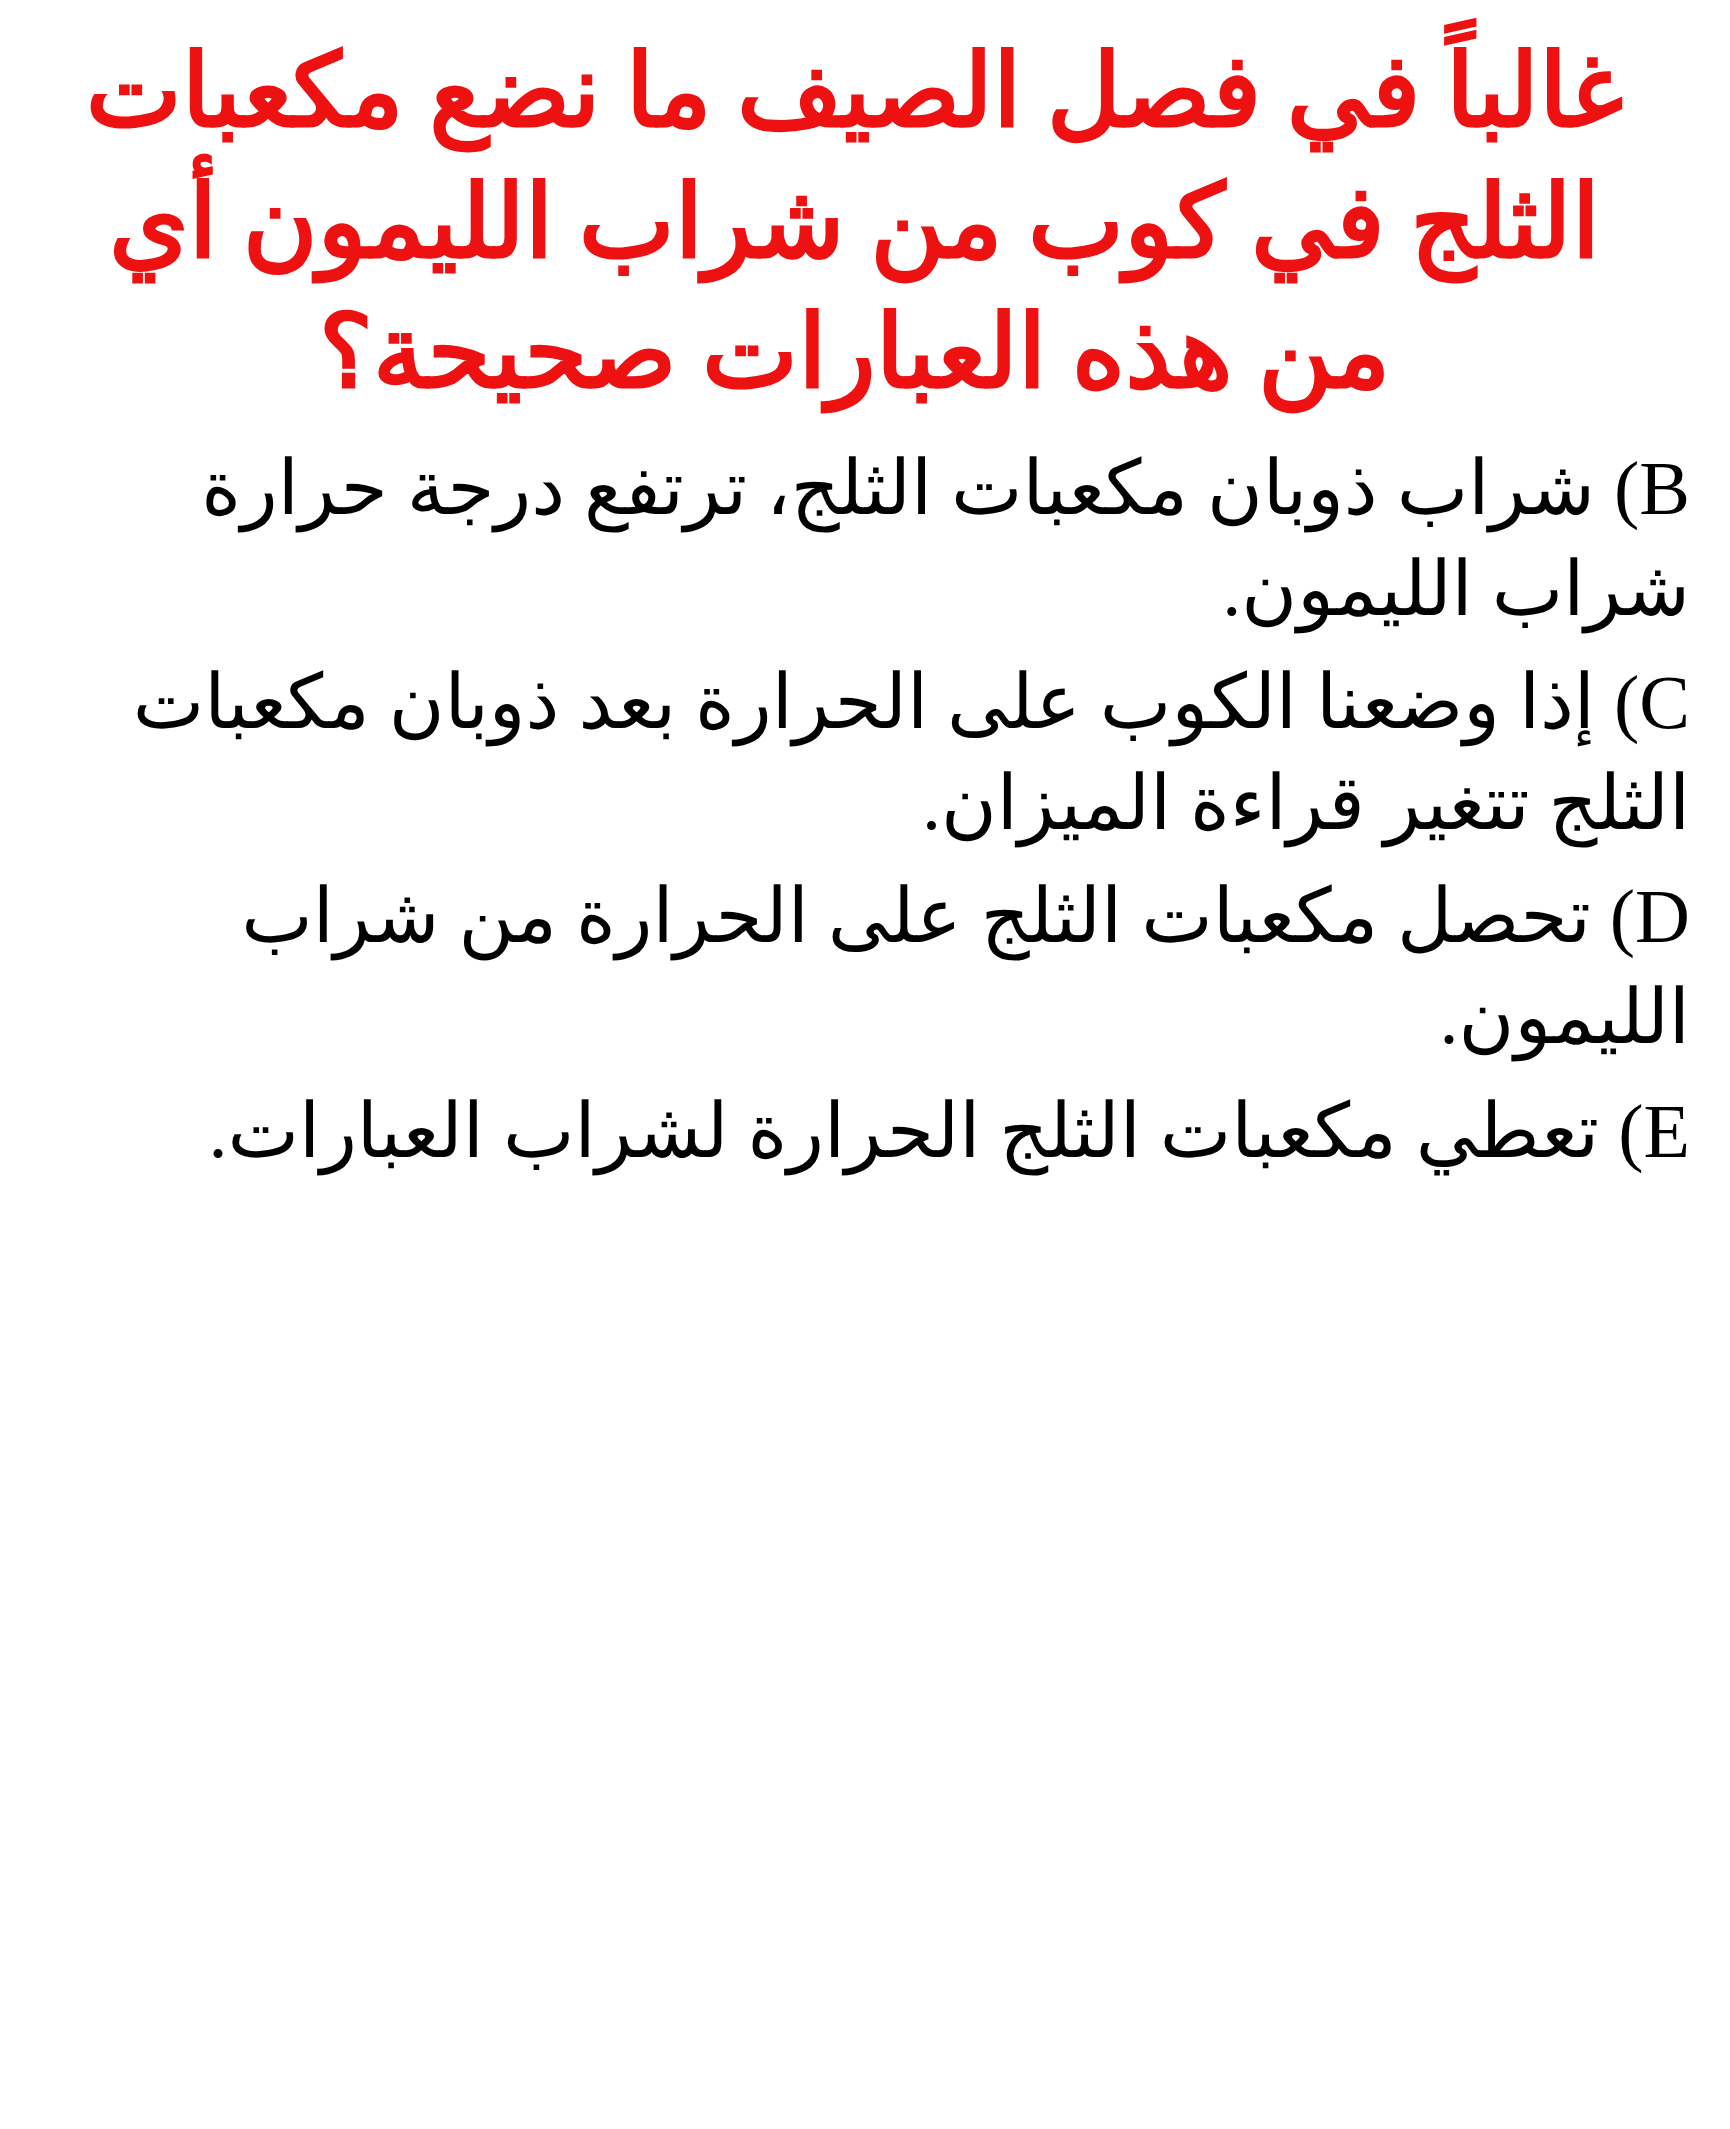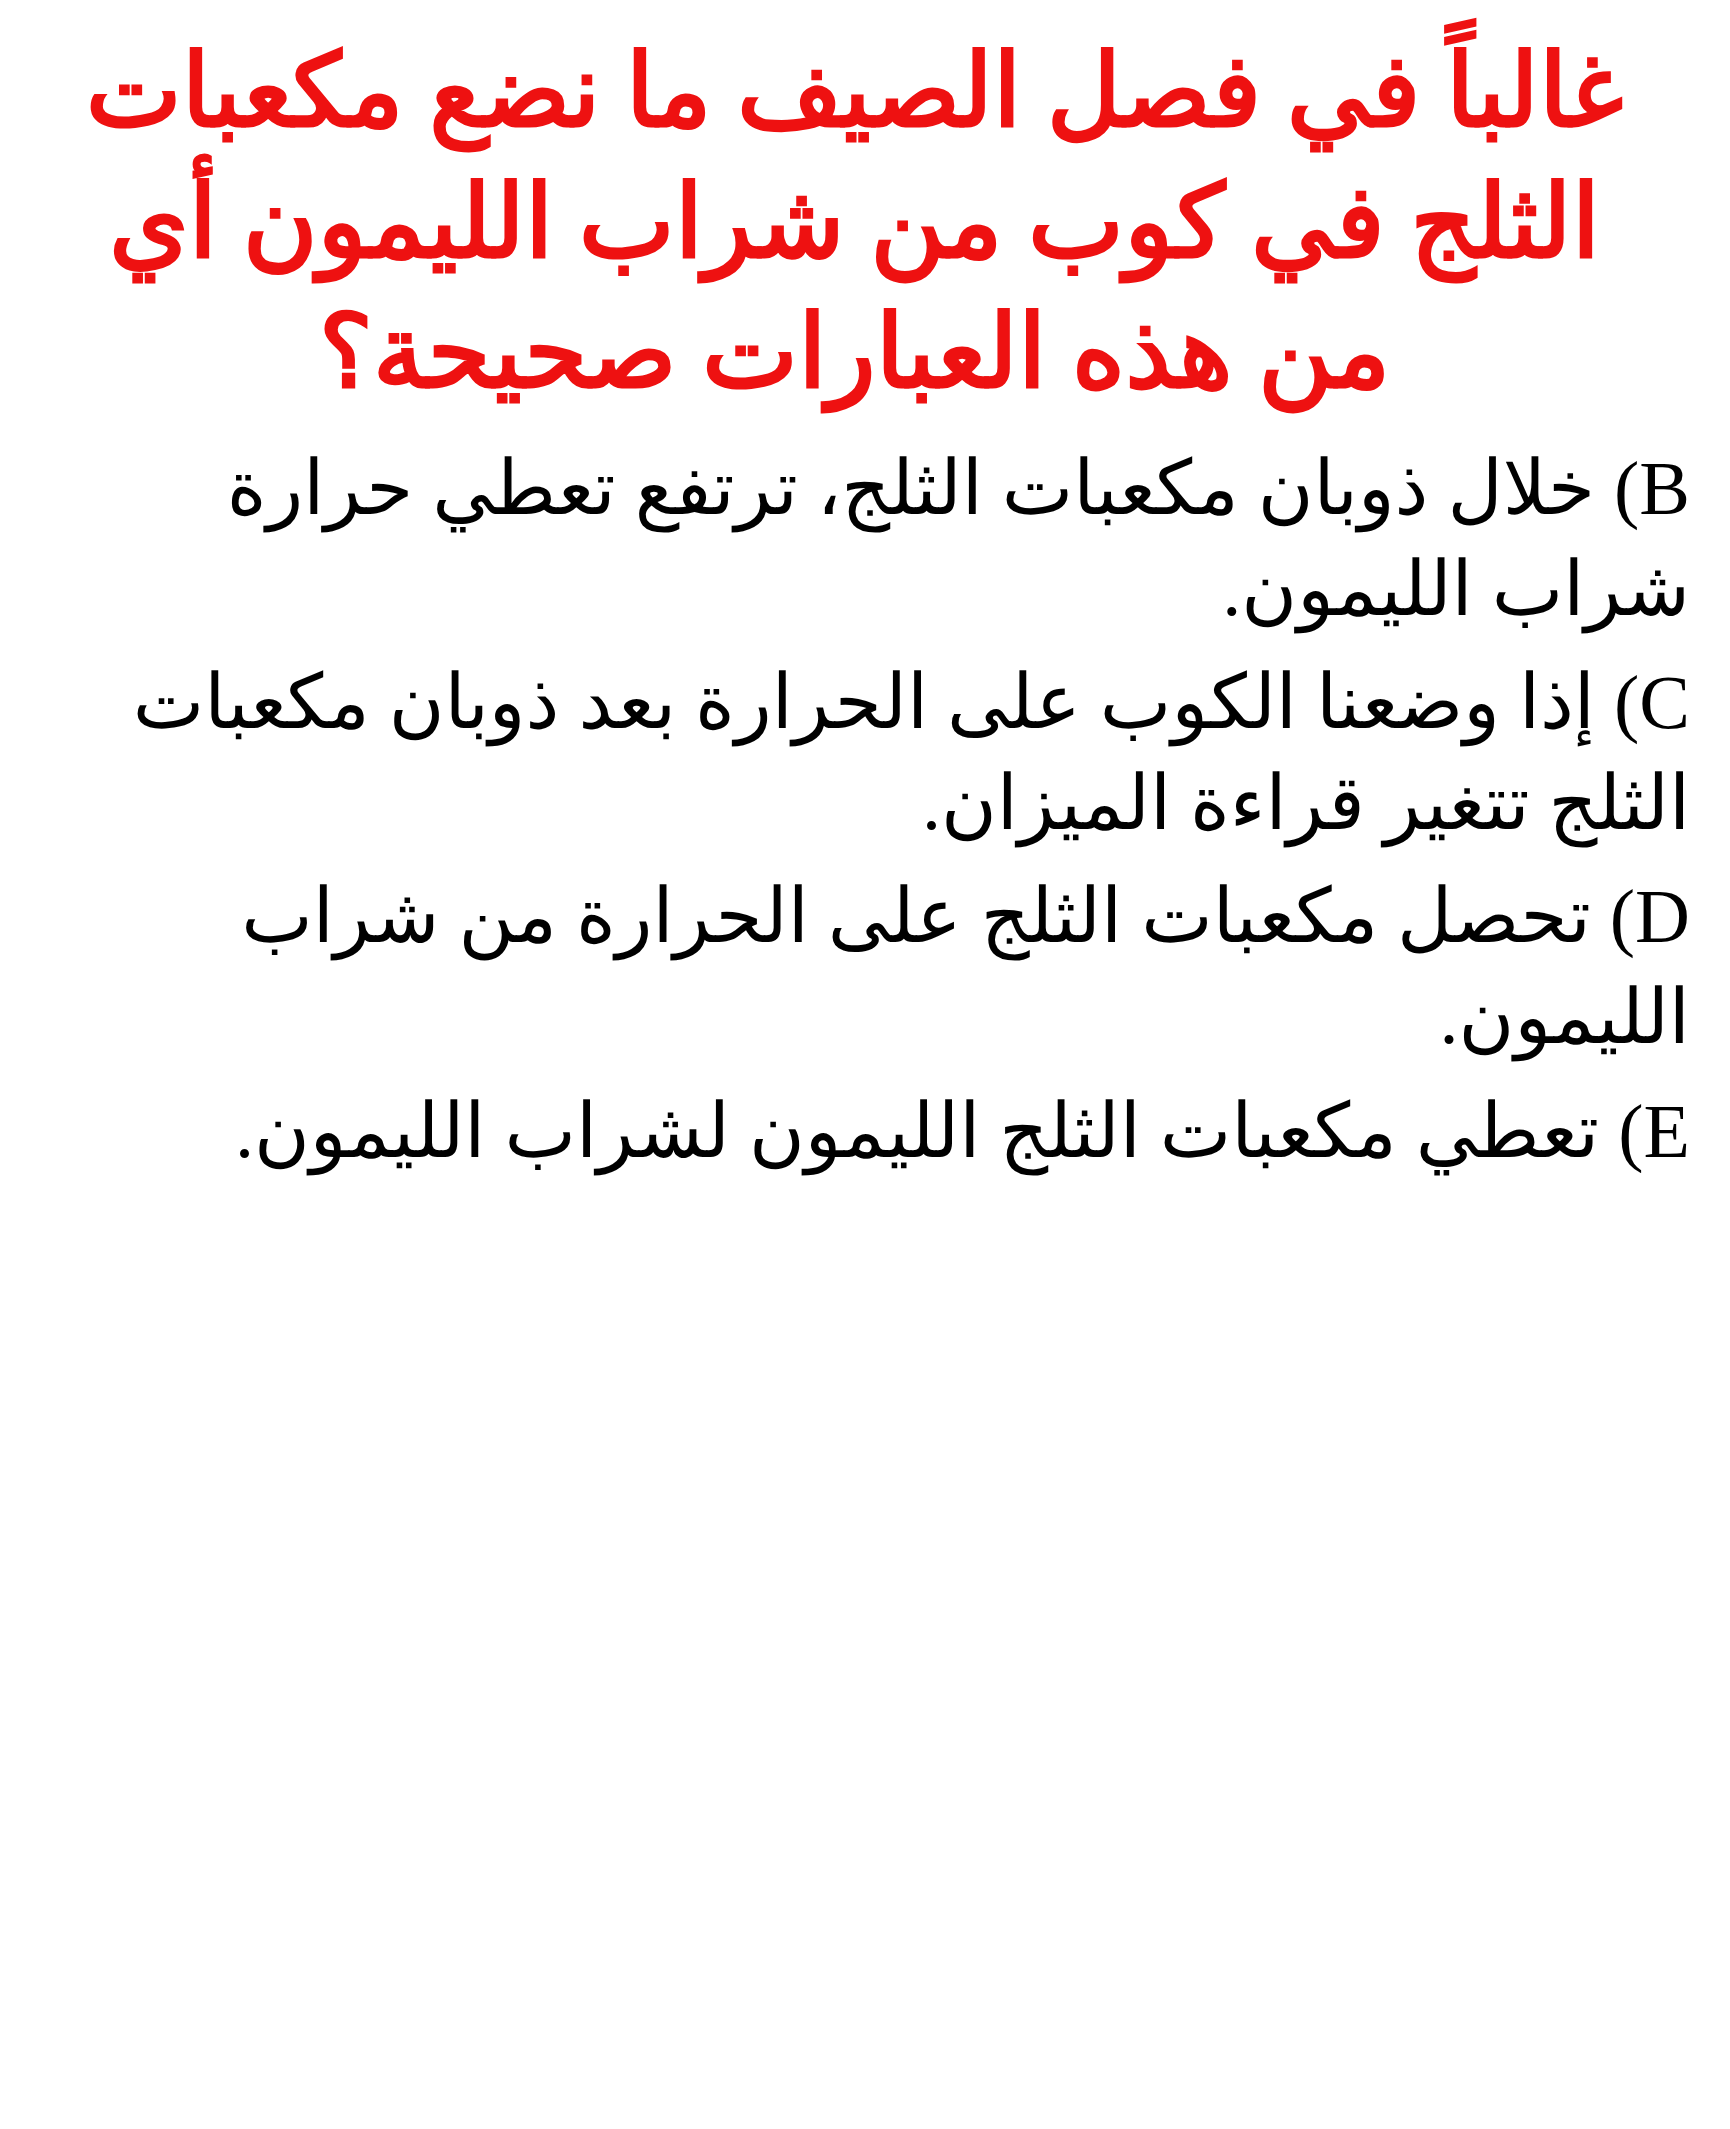--- a/index.html
+++ b/index.html
@@ -52,33 +52,33 @@
 
 <div class="page">
 
   <div class="question">غالباً في فصل الصيف ما نضع مكعبات الثلج في كوب من شراب الليمون أي من هذه العبارات صحيحة؟</div>
 
   <div class="choices">
 
 
     <div class="choice">
       <span class="marker">B)</span>
-      <span class="text">خلال ذوبان مكعبات الثلج، ترتفع تعطي حرارة شراب الليمون.</span>
+      <span class="text">شراب ذوبان مكعبات الثلج، ترتفع درجة حرارة شراب الليمون.</span>
     </div>
 
     <div class="choice">
       <span class="marker">C)</span>
       <span class="text">إذا وضعنا الكوب على الحرارة بعد ذوبان مكعبات الثلج تتغير قراءة الميزان.</span>
     </div>
 
     <div class="choice">
       <span class="marker">D)</span>
       <span class="text">تحصل مكعبات الثلج على الحرارة من شراب الليمون.</span>
     </div>
 
     <div class="choice">
       <span class="marker">E)</span>
-      <span class="text">تعطي مكعبات الثلج الليمون لشراب الليمون.</span>
+      <span class="text">تعطي مكعبات الثلج الحرارة لشراب العبارات.</span>
     </div>
 
   </div>
 </div>
 
 
 </body></html>

